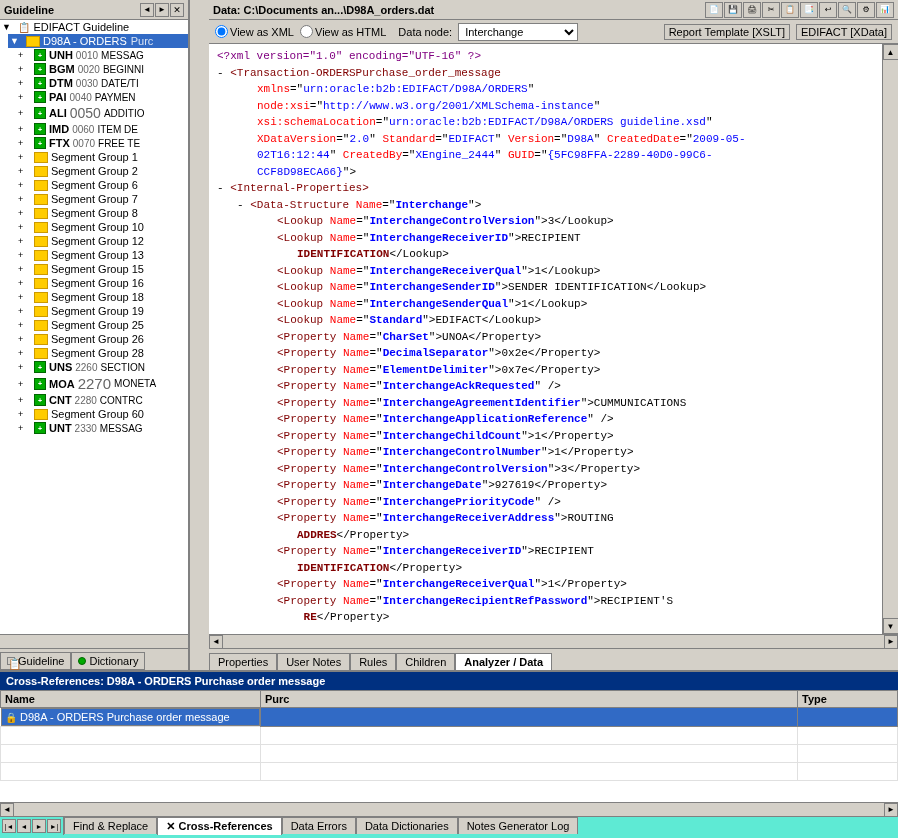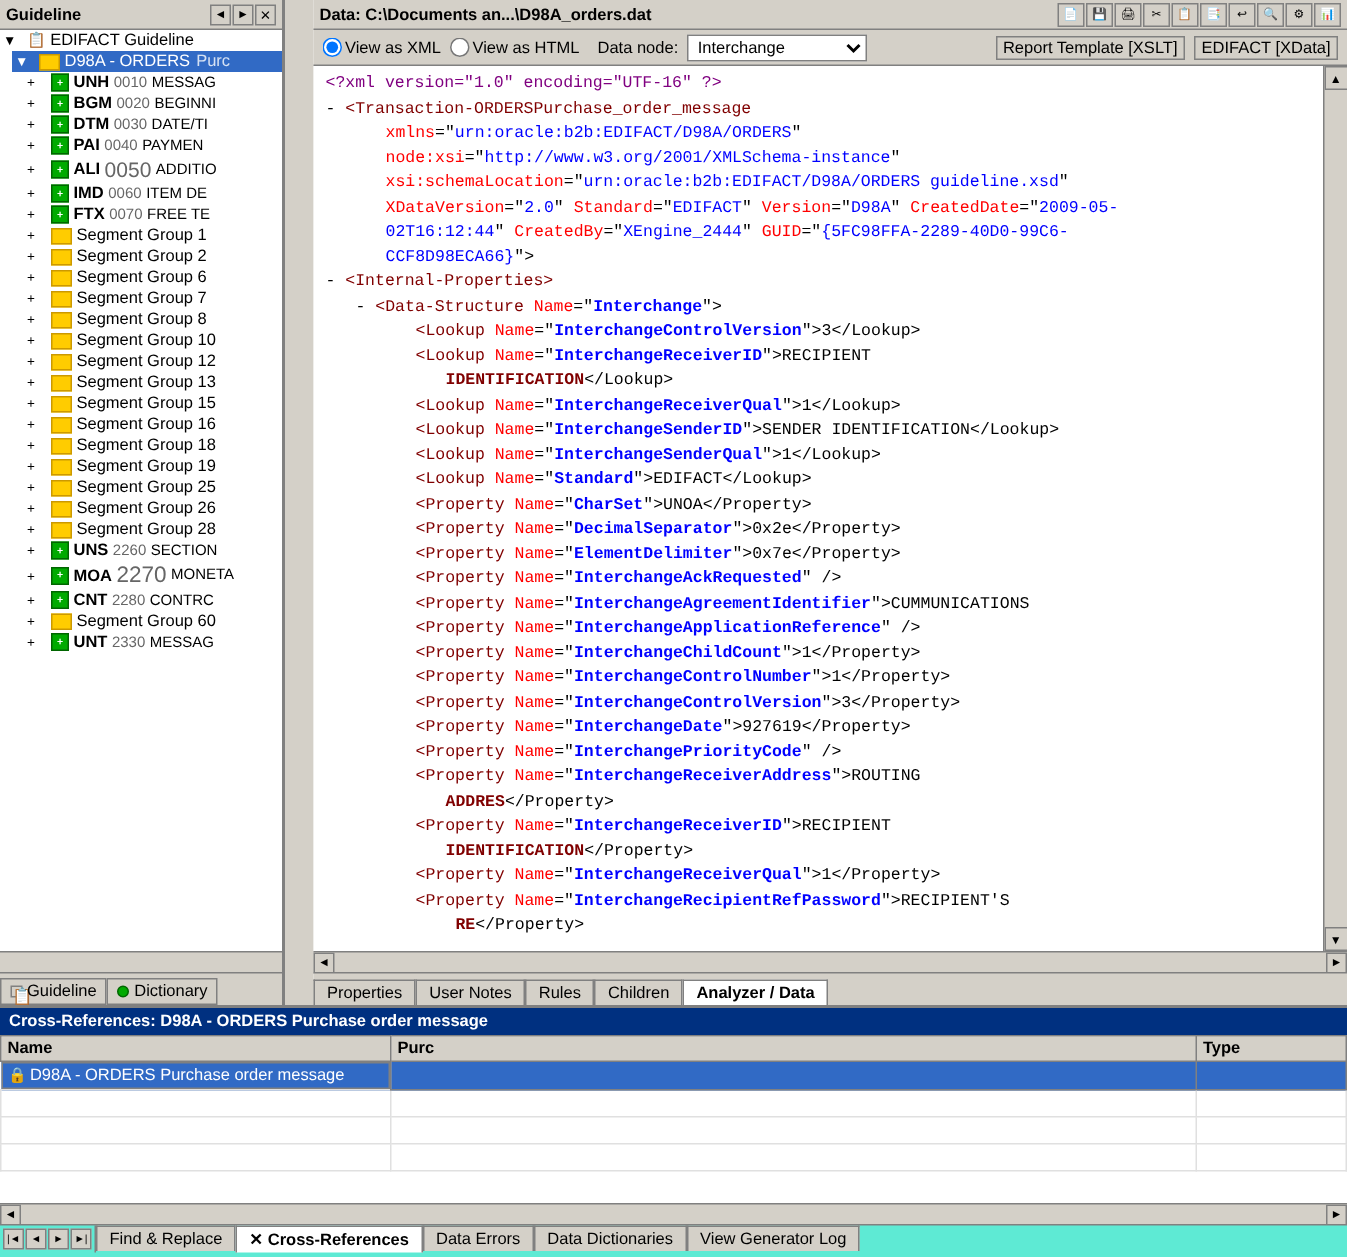--- a/index.html
+++ b/index.html
@@ -386,16 +386,16 @@
       <div style="display:flex; gap:1px; align-items:center; padding:2px 2px; border-right:1px solid #808080;">
         <button style="width:14px; height:14px; background:#d4d0c8; border:1px solid #808080; font-size:7px; cursor:pointer;">|◄</button>
         <button style="width:14px; height:14px; background:#d4d0c8; border:1px solid #808080; font-size:7px; cursor:pointer;">◄</button>
         <button style="width:14px; height:14px; background:#d4d0c8; border:1px solid #808080; font-size:7px; cursor:pointer;">►</button>
         <button style="width:14px; height:14px; background:#d4d0c8; border:1px solid #808080; font-size:7px; cursor:pointer;">►|</button>
       </div>
       <div style="padding:2px 8px; border:1px solid #808080; background:#d4d0c8; cursor:pointer; font-size:11px; border-bottom:none; white-space:nowrap;">Find &amp; Replace</div>
       <div style="padding:2px 8px; border:1px solid #808080; background:#ffffff; cursor:pointer; font-size:11px; border-bottom:none; white-space:nowrap; font-weight:bold;">✕ Cross-References</div>
       <div style="padding:2px 8px; border:1px solid #808080; background:#d4d0c8; cursor:pointer; font-size:11px; border-bottom:none; white-space:nowrap;">Data Errors</div>
       <div style="padding:2px 8px; border:1px solid #808080; background:#d4d0c8; cursor:pointer; font-size:11px; border-bottom:none; white-space:nowrap;">Data Dictionaries</div>
-      <div style="padding:2px 8px; border:1px solid #808080; background:#d4d0c8; cursor:pointer; font-size:11px; border-bottom:none; white-space:nowrap;">View Generator Log</div>
+      <div style="padding:2px 8px; border:1px solid #808080; background:#d4d0c8; cursor:pointer; font-size:11px; border-bottom:none; white-space:nowrap;">Notes Generator Log</div>
     </div>
   </div>
 </div>
 
 </body></html>

